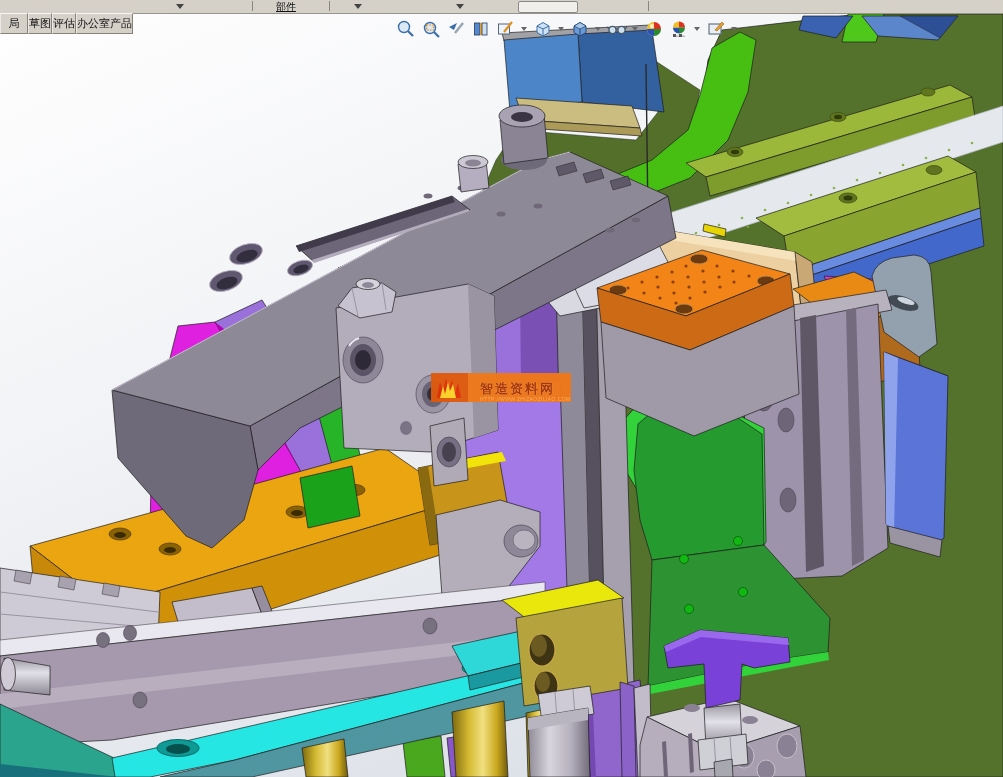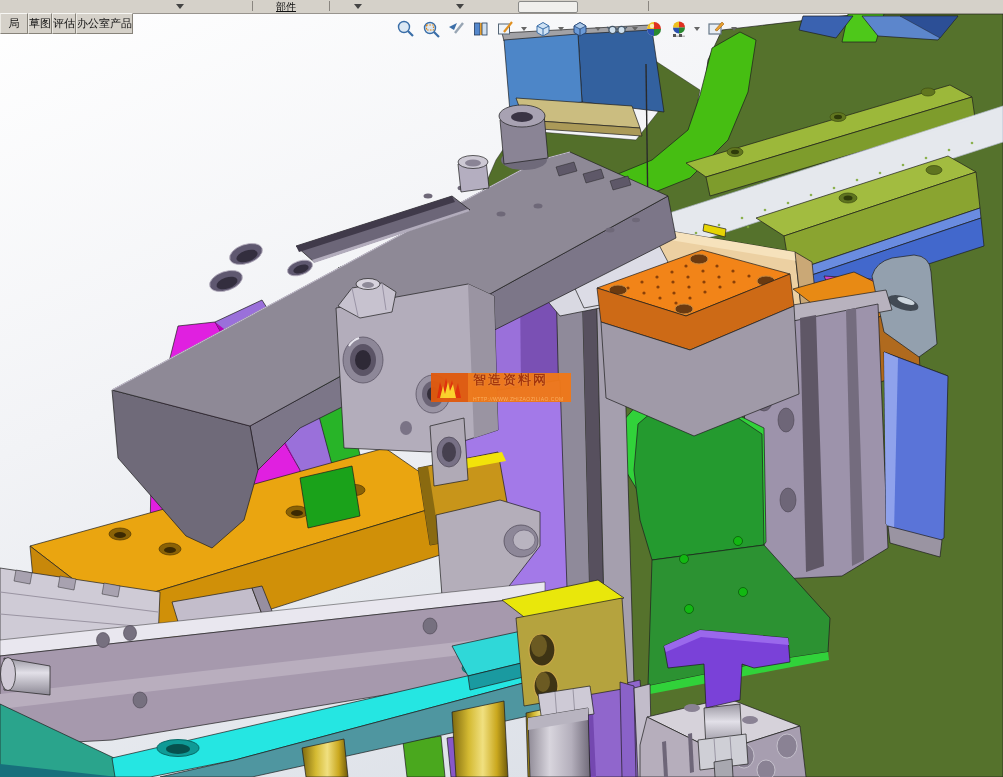--- a/index.html
+++ b/index.html
@@ -25,21 +25,21 @@
   
   #hud-toolbar{position:absolute;left:394px;top:15px;height:28px;display:flex;
     align-items:center;gap:2px;z-index:25;}
   .hicon{width:23px;height:24px;display:flex;align-items:center;justify-content:center;}
   .hcaret{width:0;height:0;border-left:3.5px solid transparent;border-right:3.5px solid transparent;
     border-top:4px solid #666;margin:0 2px;}
   
   #watermark{position:absolute;left:431px;top:373px;width:140px;height:29px;
     background:#f07818;opacity:.96;display:flex;align-items:stretch;z-index:20;}
   #wm-logo{width:37px;background:#e05a0e;display:flex;align-items:center;justify-content:center;}
-  #wm-text{flex:1;display:flex;flex-direction:column;justify-content:space-between;padding-left:5px;}
+  #wm-text{flex:1;display:flex;flex-direction:column;justify-content:flex-end;padding-left:12px;}
   #wm-title{font-size:13px;font-weight:bold;color:#a83404;letter-spacing:2px;
     line-height:14px;text-shadow:0 0 1px #ffc070;white-space:nowrap;}
   #wm-url{font-size:5px;color:#ffb25a;letter-spacing:.4px;line-height:6px;white-space:nowrap;}
 </style>
 </head>
 <body>
 
 <div id="screen">
 
 <svg id="viewport-svg" width="1003" height="777" viewBox="0 0 1003 777">

